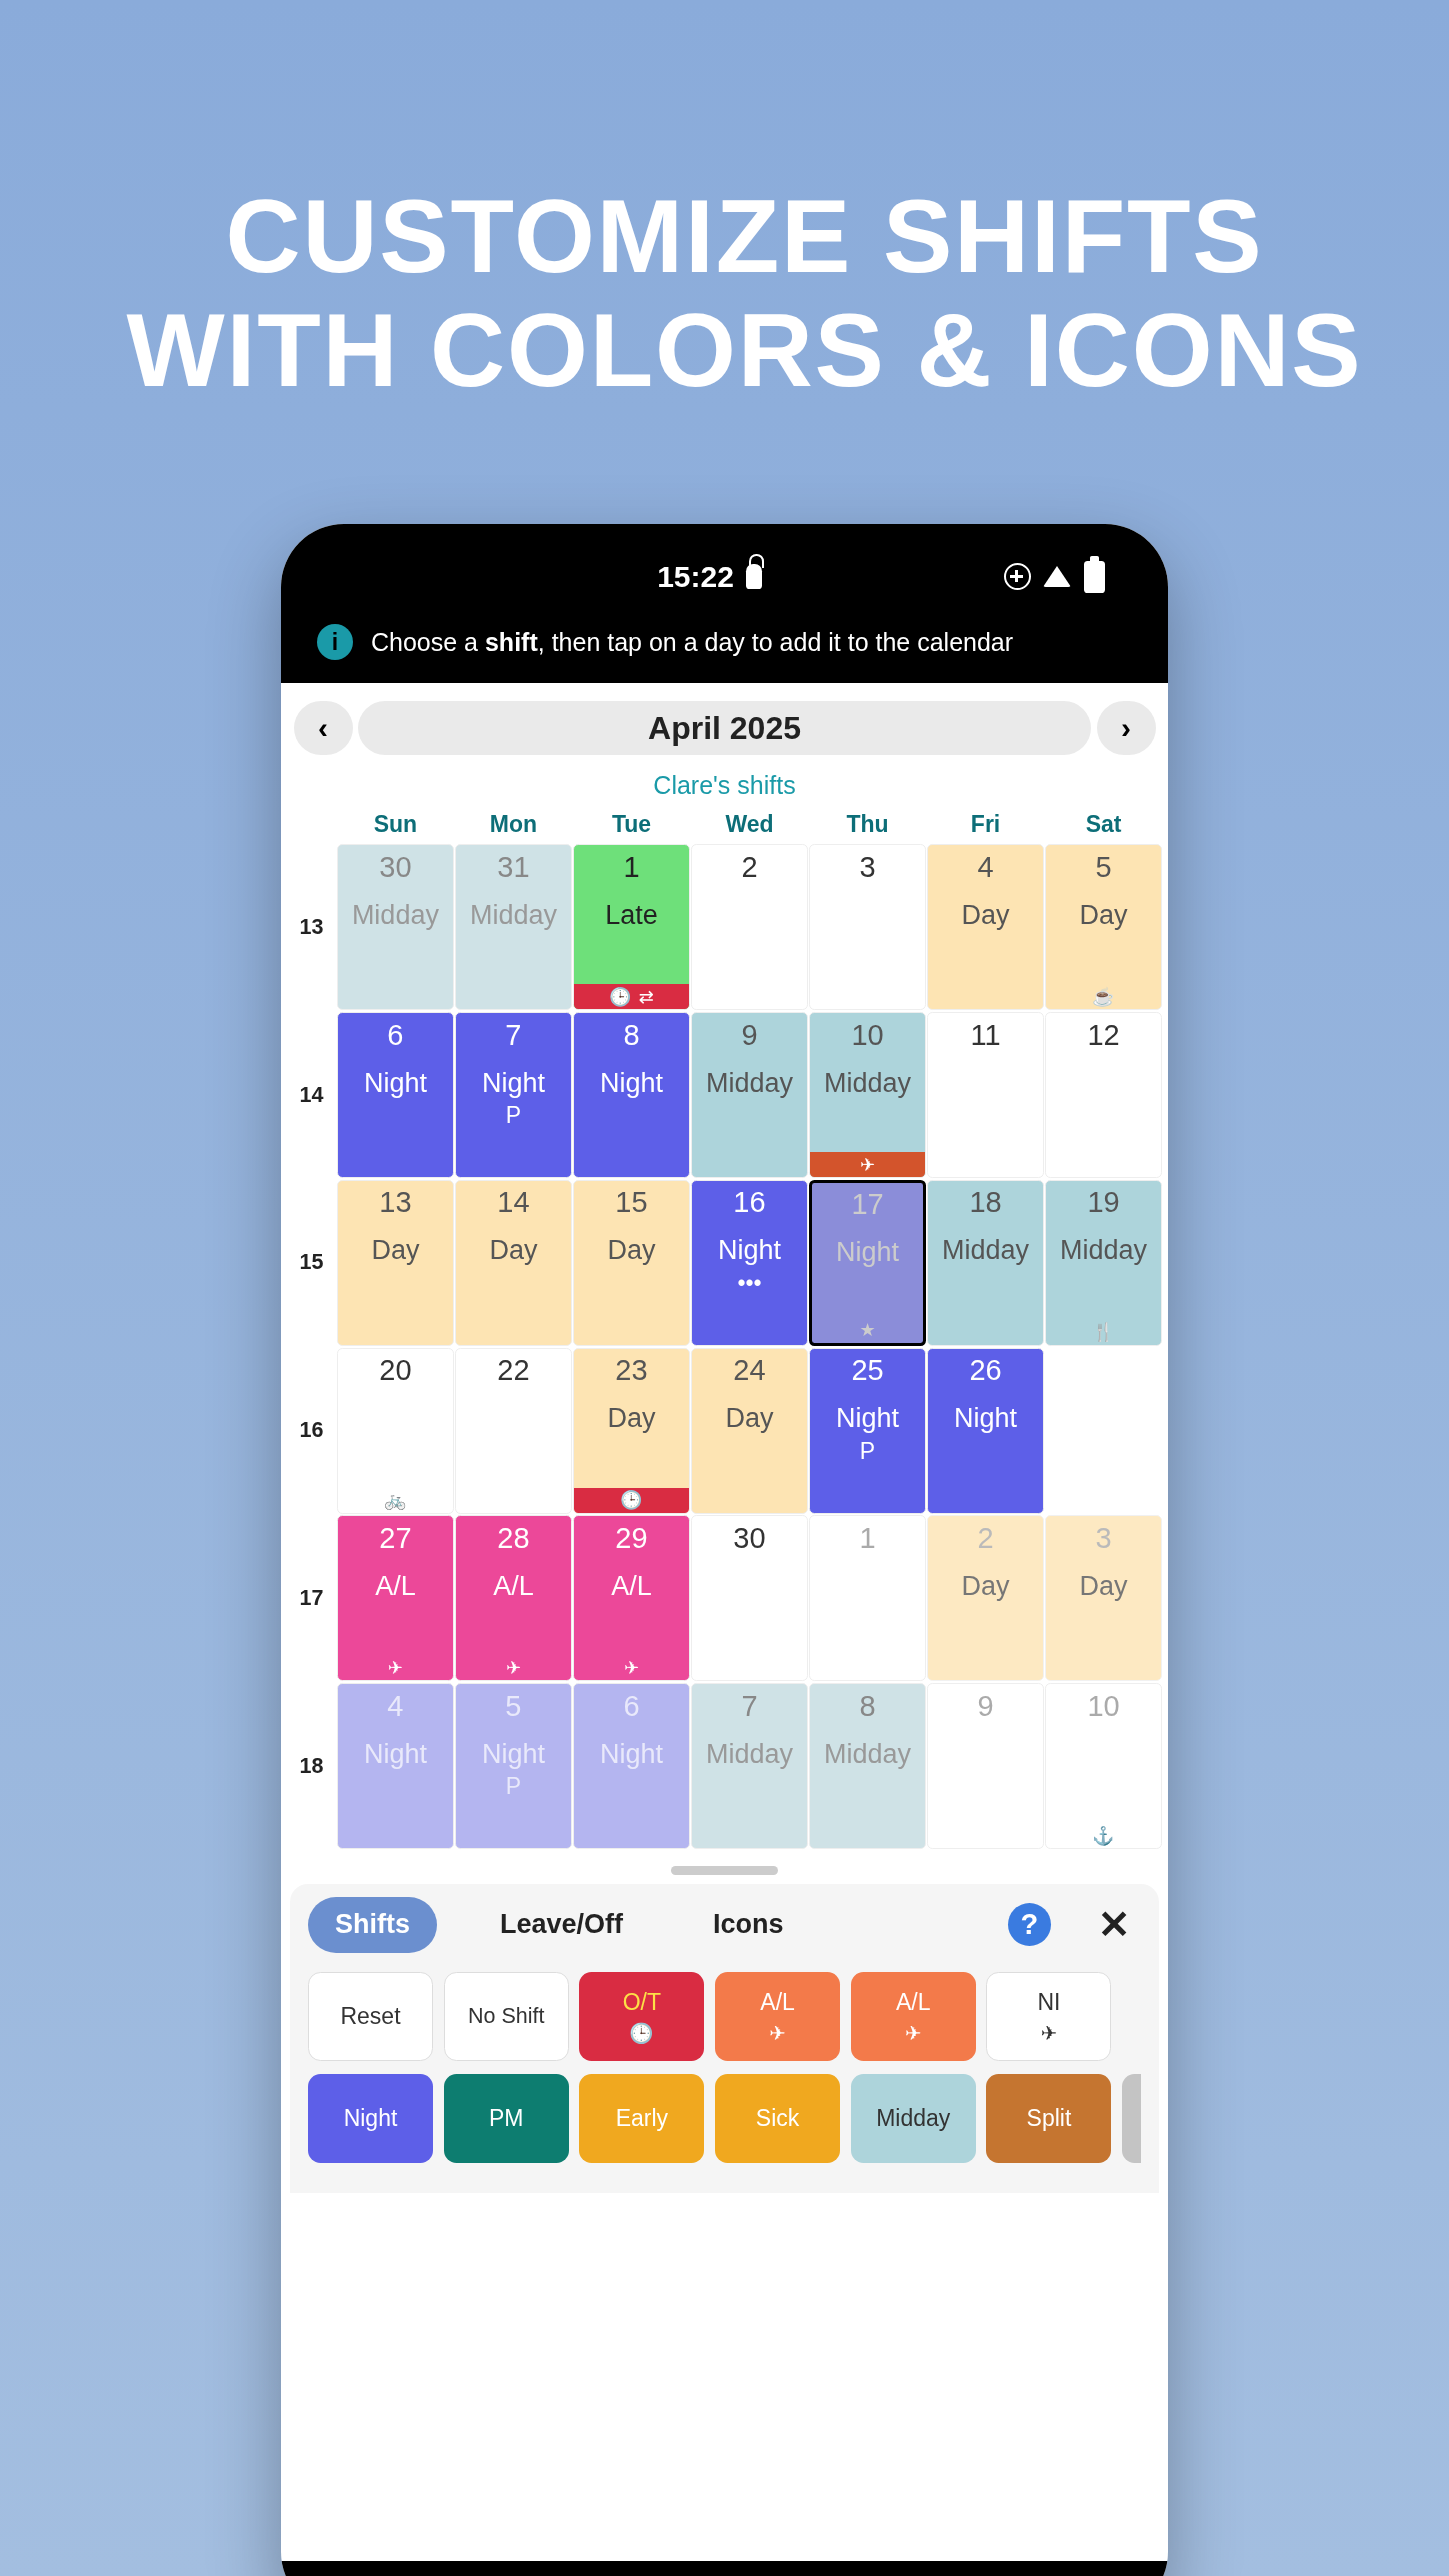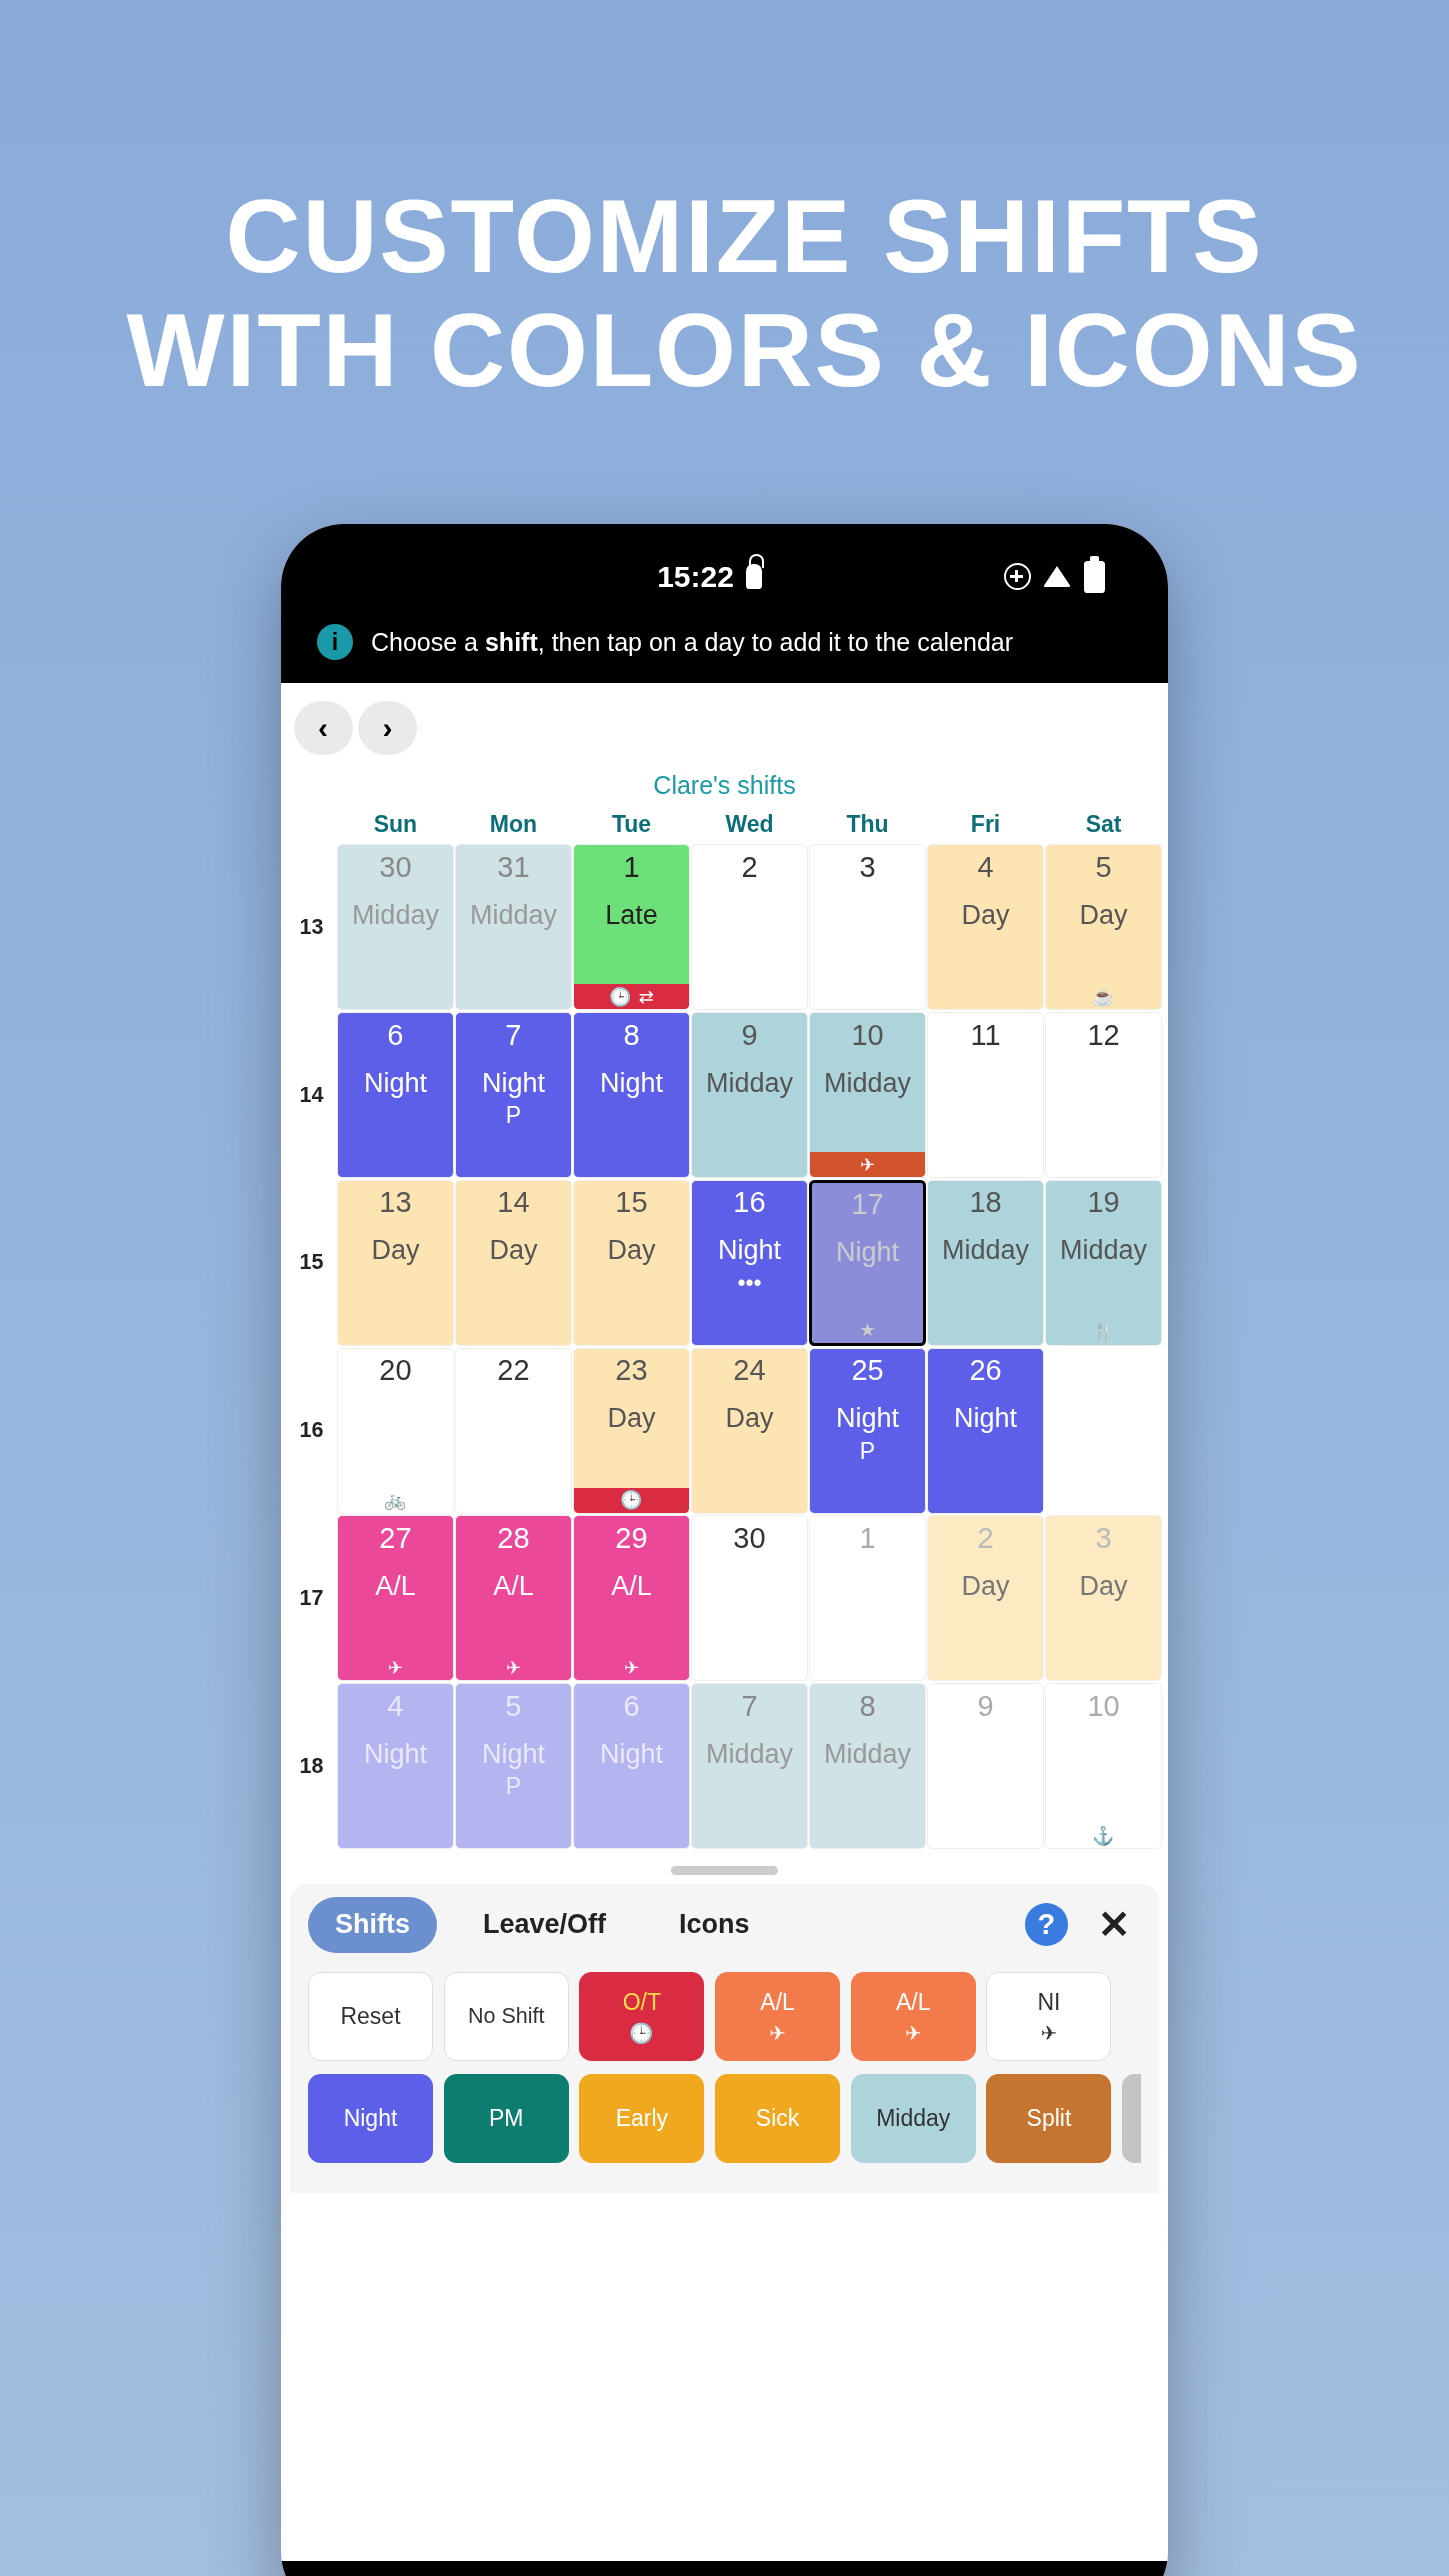--- a/index.html
+++ b/index.html
@@ -81,21 +81,21 @@
 .c-orange{background:#ec4899;color:#fff;}
 .c-lav{background:#b4b5f0;color:rgba(255,255,255,.7);}
 .c-sel{background:#8b8dd9;color:#ccc;border:3.6px solid #000;}
 .c-fade{opacity:.8;}
 .f-red{background:#d92c42;color:#fff;}
 .f-ored{background:#d3542c;color:#fff;}
 .f-white{background:transparent;color:#333;}
 .num.faded{color:#aaa;}
 .handle{width:107px;height:9px;background:#ccc;border-radius:4.5px;margin:16px auto 9px;}
 .panel{background:#f5f5f5;border-radius:18px 18px 0 0;margin:0 9px;padding:12.5px 18px 18px;}
-.tabs{display:flex;align-items:center;gap:19px;margin-bottom:19.7px;}
+.tabs{display:flex;align-items:center;gap:36px;margin-bottom:19.7px;}
 .tab{font-size:27px;font-weight:700;color:#222;padding:12.5px 27px;border-radius:36px;}
 .tab.active{background:#6b8fcf;color:#fff;}
 .tab.spacer{flex:1;}
 .help{width:43px;height:43px;border-radius:50%;background:#3a7be0;color:#fff;display:flex;align-items:center;justify-content:center;font-size:29px;font-weight:bold;}
 .close{font-size:39px;font-weight:700;color:#222;padding:0 10.7px;}
 .chips{display:flex;gap:10.7px;margin-bottom:12.5px;overflow:hidden;}
 .chip{flex:0 0 125px;height:89px;border-radius:12.5px;display:flex;flex-direction:column;align-items:center;justify-content:center;font-size:23px;font-weight:500;position:relative;}
 .chip.small{font-size:21.5px;}
 .chip .ic{font-size:19.7px;margin-top:5.4px;}
 .ch-white{background:#fff;border:1.8px solid #ddd;color:#333;}
@@ -130,20 +130,21 @@
     </div>
   </div>
 
   <div class="hint">
     <span class="info-icon">i</span>
     <span><span>Choose a </span><b>shift</b><span>, then tap on a day to add it to the calendar</span></span>
   </div>
 
   <div class="monthnav">
     <div class="nav-btn">‹</div>
+    <div class="month-title">April 2025</div>
     <div class="nav-btn">›</div>
   </div>
   <div class="subtitle">Clare's shifts</div>
 
   <div class="calendar">
     <div class="dayhead" id="dayhead">
         <div></div>
         <div>Sun</div>
         <div>Mon</div>
         <div>Tue</div>

